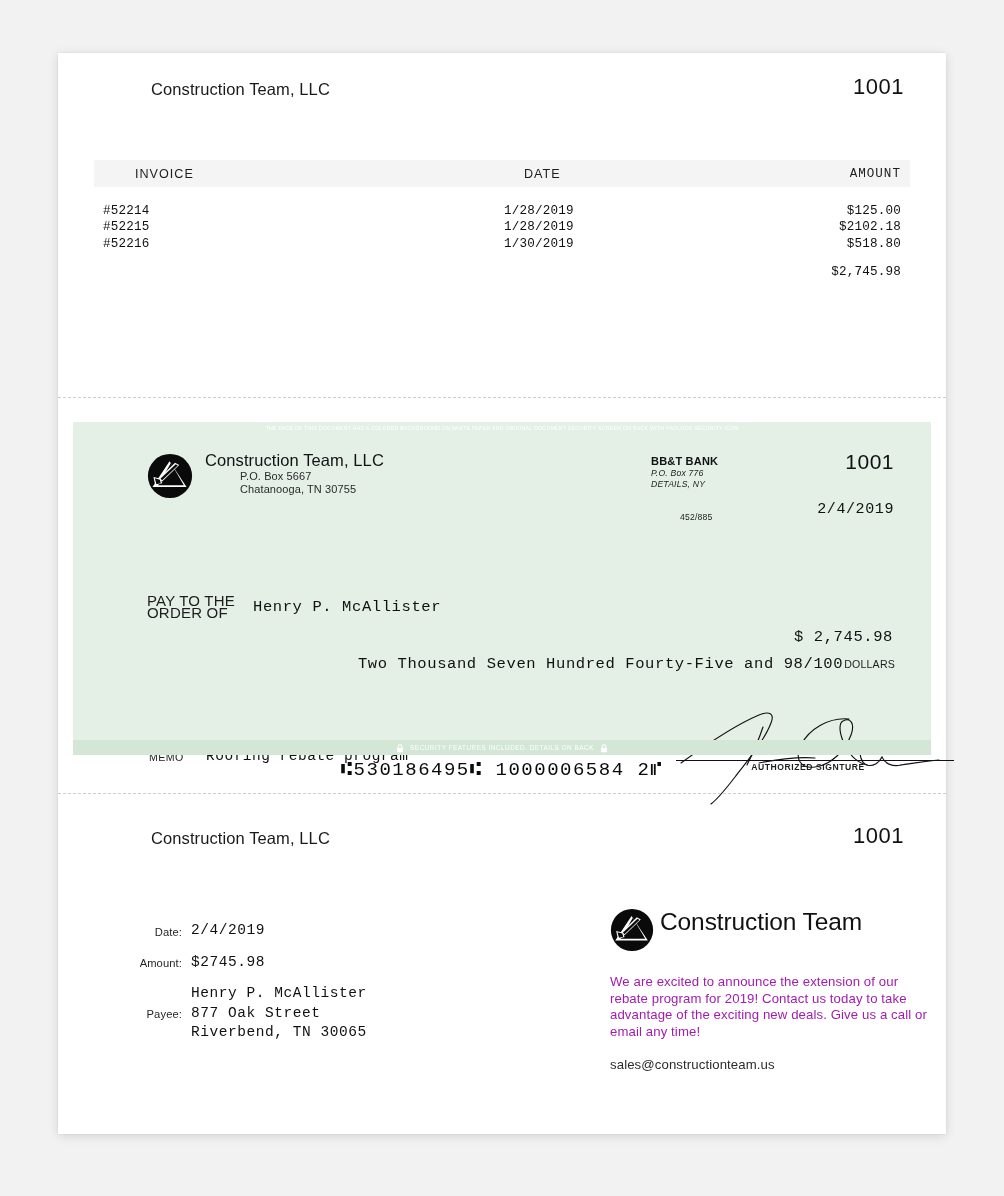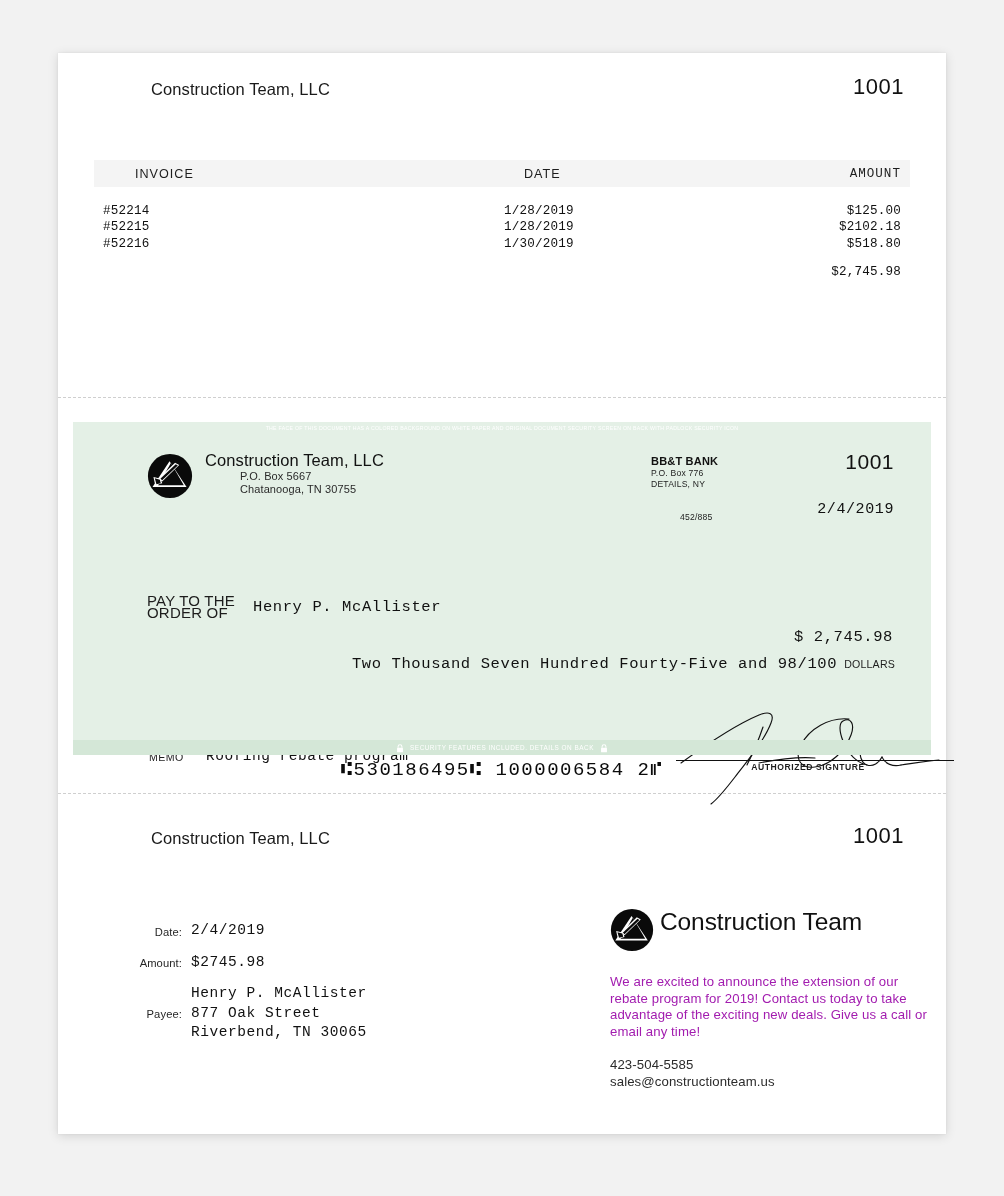--- a/index.html
+++ b/index.html
@@ -189,20 +189,21 @@
   #check-bank-name {
     font-size: 11px;
     font-weight: bold;
     color: #111;
     letter-spacing: .2px;
   }
   #check-bank-addr1, #check-bank-addr2 {
     font-size: 8.6px;
     color: #1d1d1d;
     letter-spacing: .2px;
+    font-style: italic;
   }
   #check-fraction {
     position: absolute;
     left: 607px;
     top: 90px;
     font-size: 8.6px;
     color: #1d1d1d;
     letter-spacing: .2px;
   }
   #check-number {
@@ -253,21 +254,21 @@
     margin-top: 29px;
   }
 
   
   #amount-words-row {
     position: absolute;
     right: 36px;
     top: 233px;
     display: flex;
     align-items: baseline;
-    gap: 7px;
+    gap: 1px;
   }
   #amount-words {
     font-size: 15.5px;
     color: #111;
     white-space: pre;
     letter-spacing: .6px;
   }
   #amount-words-dollars {
     font-size: 10.6px;
     color: #1d1d1d;
@@ -582,18 +583,17 @@
           <path d="M61 21 L70 26 L33 62 L25 56 Z" fill="#ffffff"></path>
           <path d="M62.5 24.5 L67 27 L33 59.5 L29 56 Z" fill="#0a0a0a"></path>
           <path d="M14 52 L30 56 L33 66 L18 70 Z" fill="#ffffff"></path>
           <path d="M17 55 L28 58.2 L30 65.5 L20.5 67.8 Z" fill="#0a0a0a"></path>
         </svg>
       </span>
       <span id="marketing-brand-name">Construction Team</span>
     </div>
     <div id="marketing-message">We are excited to announce the extension of our rebate program for 2019! Contact us today to take advantage of the exciting new deals. Give us a call or email any time!</div>
     <div id="marketing-contact">
-      <div>423-504-5585</div>
       <div>sales@constructionteam.us</div>
     </div>
   </div>
 
 </div>
 
 </body></html>

